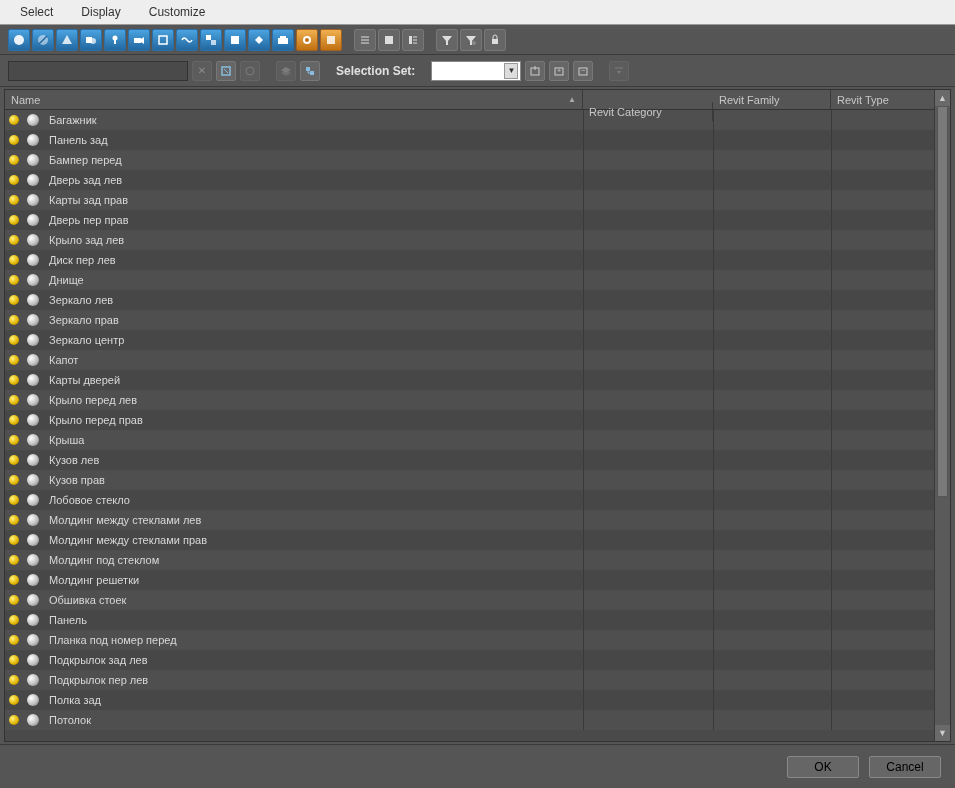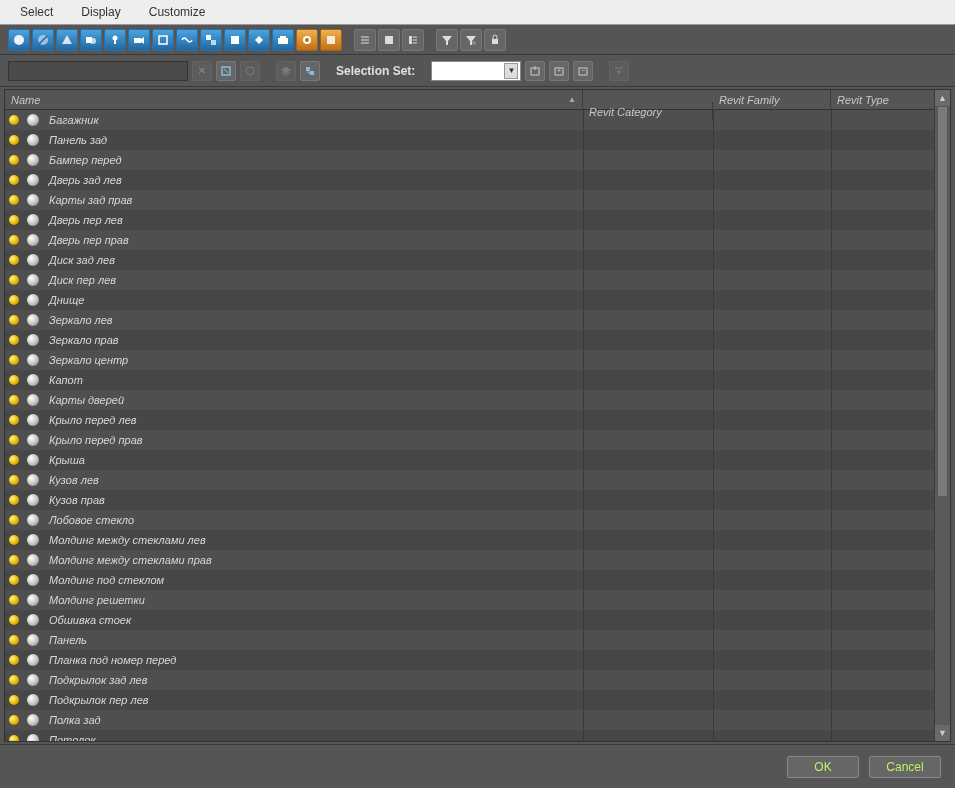--- a/index.html
+++ b/index.html
@@ -126,21 +126,20 @@
     display: flex;
     background: #4a4a4a;
     border: 1px solid #333;
     margin: 2px 4px;
     overflow: hidden;
   }
   .table-scroll {
     flex: 1;
     overflow: hidden;
     position: relative;
-    font-style: italic;
   }
   .table-header {
     display: flex;
     background: #555555;
     border-bottom: 1px solid #333;
     height: 20px;
     align-items: center;
     color: #c8c8c8;
     font-size: 11px;
   }
@@ -238,21 +237,21 @@
     align-items: center;
     justify-content: flex-end;
     padding: 0 14px;
     gap: 10px;
   }
   .footer-btn {
     width: 72px;
     height: 22px;
     background: #666;
     border: 1px solid #888;
-    color: #bef264;
+    color: #000000;
     display: flex;
     align-items: center;
     justify-content: center;
     cursor: pointer;
     font-size: 12px;
     border-radius: 2px;
   }
   svg { display: block; }
 </style>
 </head>
@@ -500,41 +499,31 @@
             <span>Карты зад прав</span>
           </div>
           <div class="cell-cat"></div>
           <div class="cell-fam"></div>
           <div class="cell-type"></div>
         </div>
         <div class="row">
           <div class="cell-name">
             <div class="bulb"></div>
             <div class="ball"></div>
-            <span>Дверь пер лев</span>
-          </div>
-          <div class="cell-cat"></div>
-          <div class="cell-fam"></div>
-          <div class="cell-type"></div>
-        </div>
-        <div class="row">
-          <div class="cell-name">
-            <div class="bulb"></div>
-            <div class="ball"></div>
             <span>Дверь пер прав</span>
           </div>
           <div class="cell-cat"></div>
           <div class="cell-fam"></div>
           <div class="cell-type"></div>
         </div>
         <div class="row">
           <div class="cell-name">
             <div class="bulb"></div>
             <div class="ball"></div>
-            <span>Диск зад лев</span>
+            <span>Крыло зад лев</span>
           </div>
           <div class="cell-cat"></div>
           <div class="cell-fam"></div>
           <div class="cell-type"></div>
         </div>
         <div class="row">
           <div class="cell-name">
             <div class="bulb"></div>
             <div class="ball"></div>
             <span>Диск пер лев</span>

